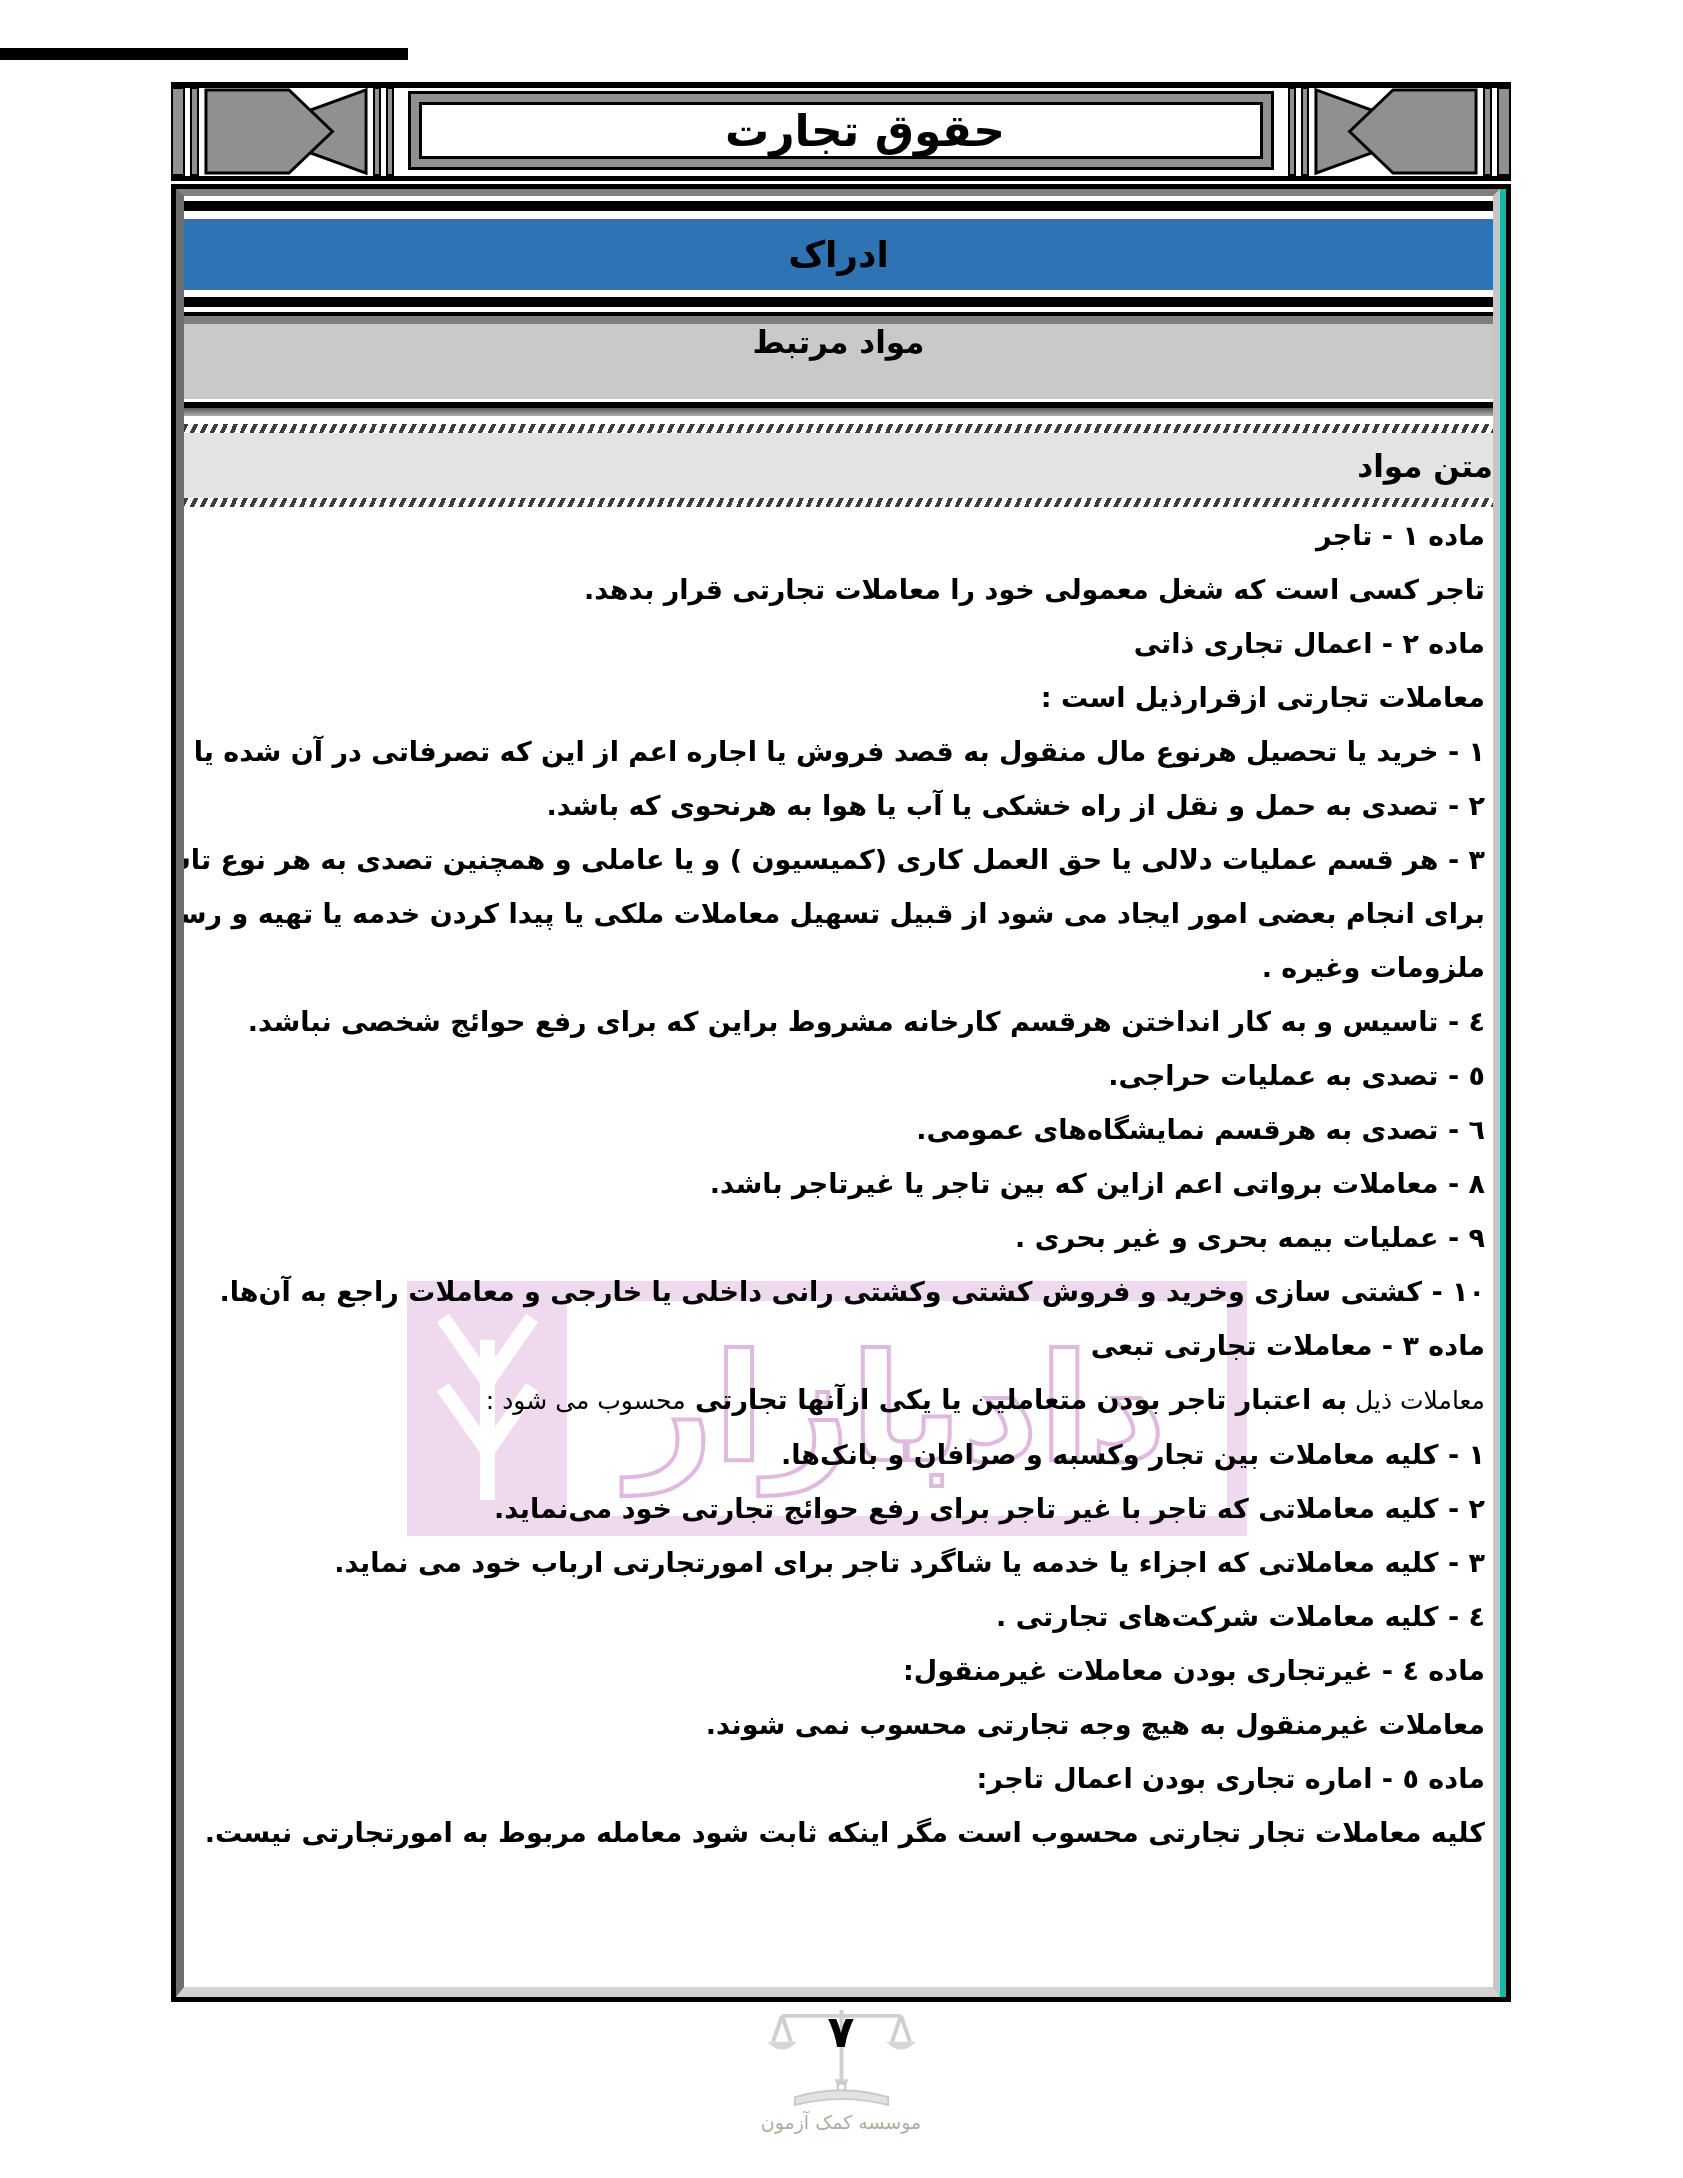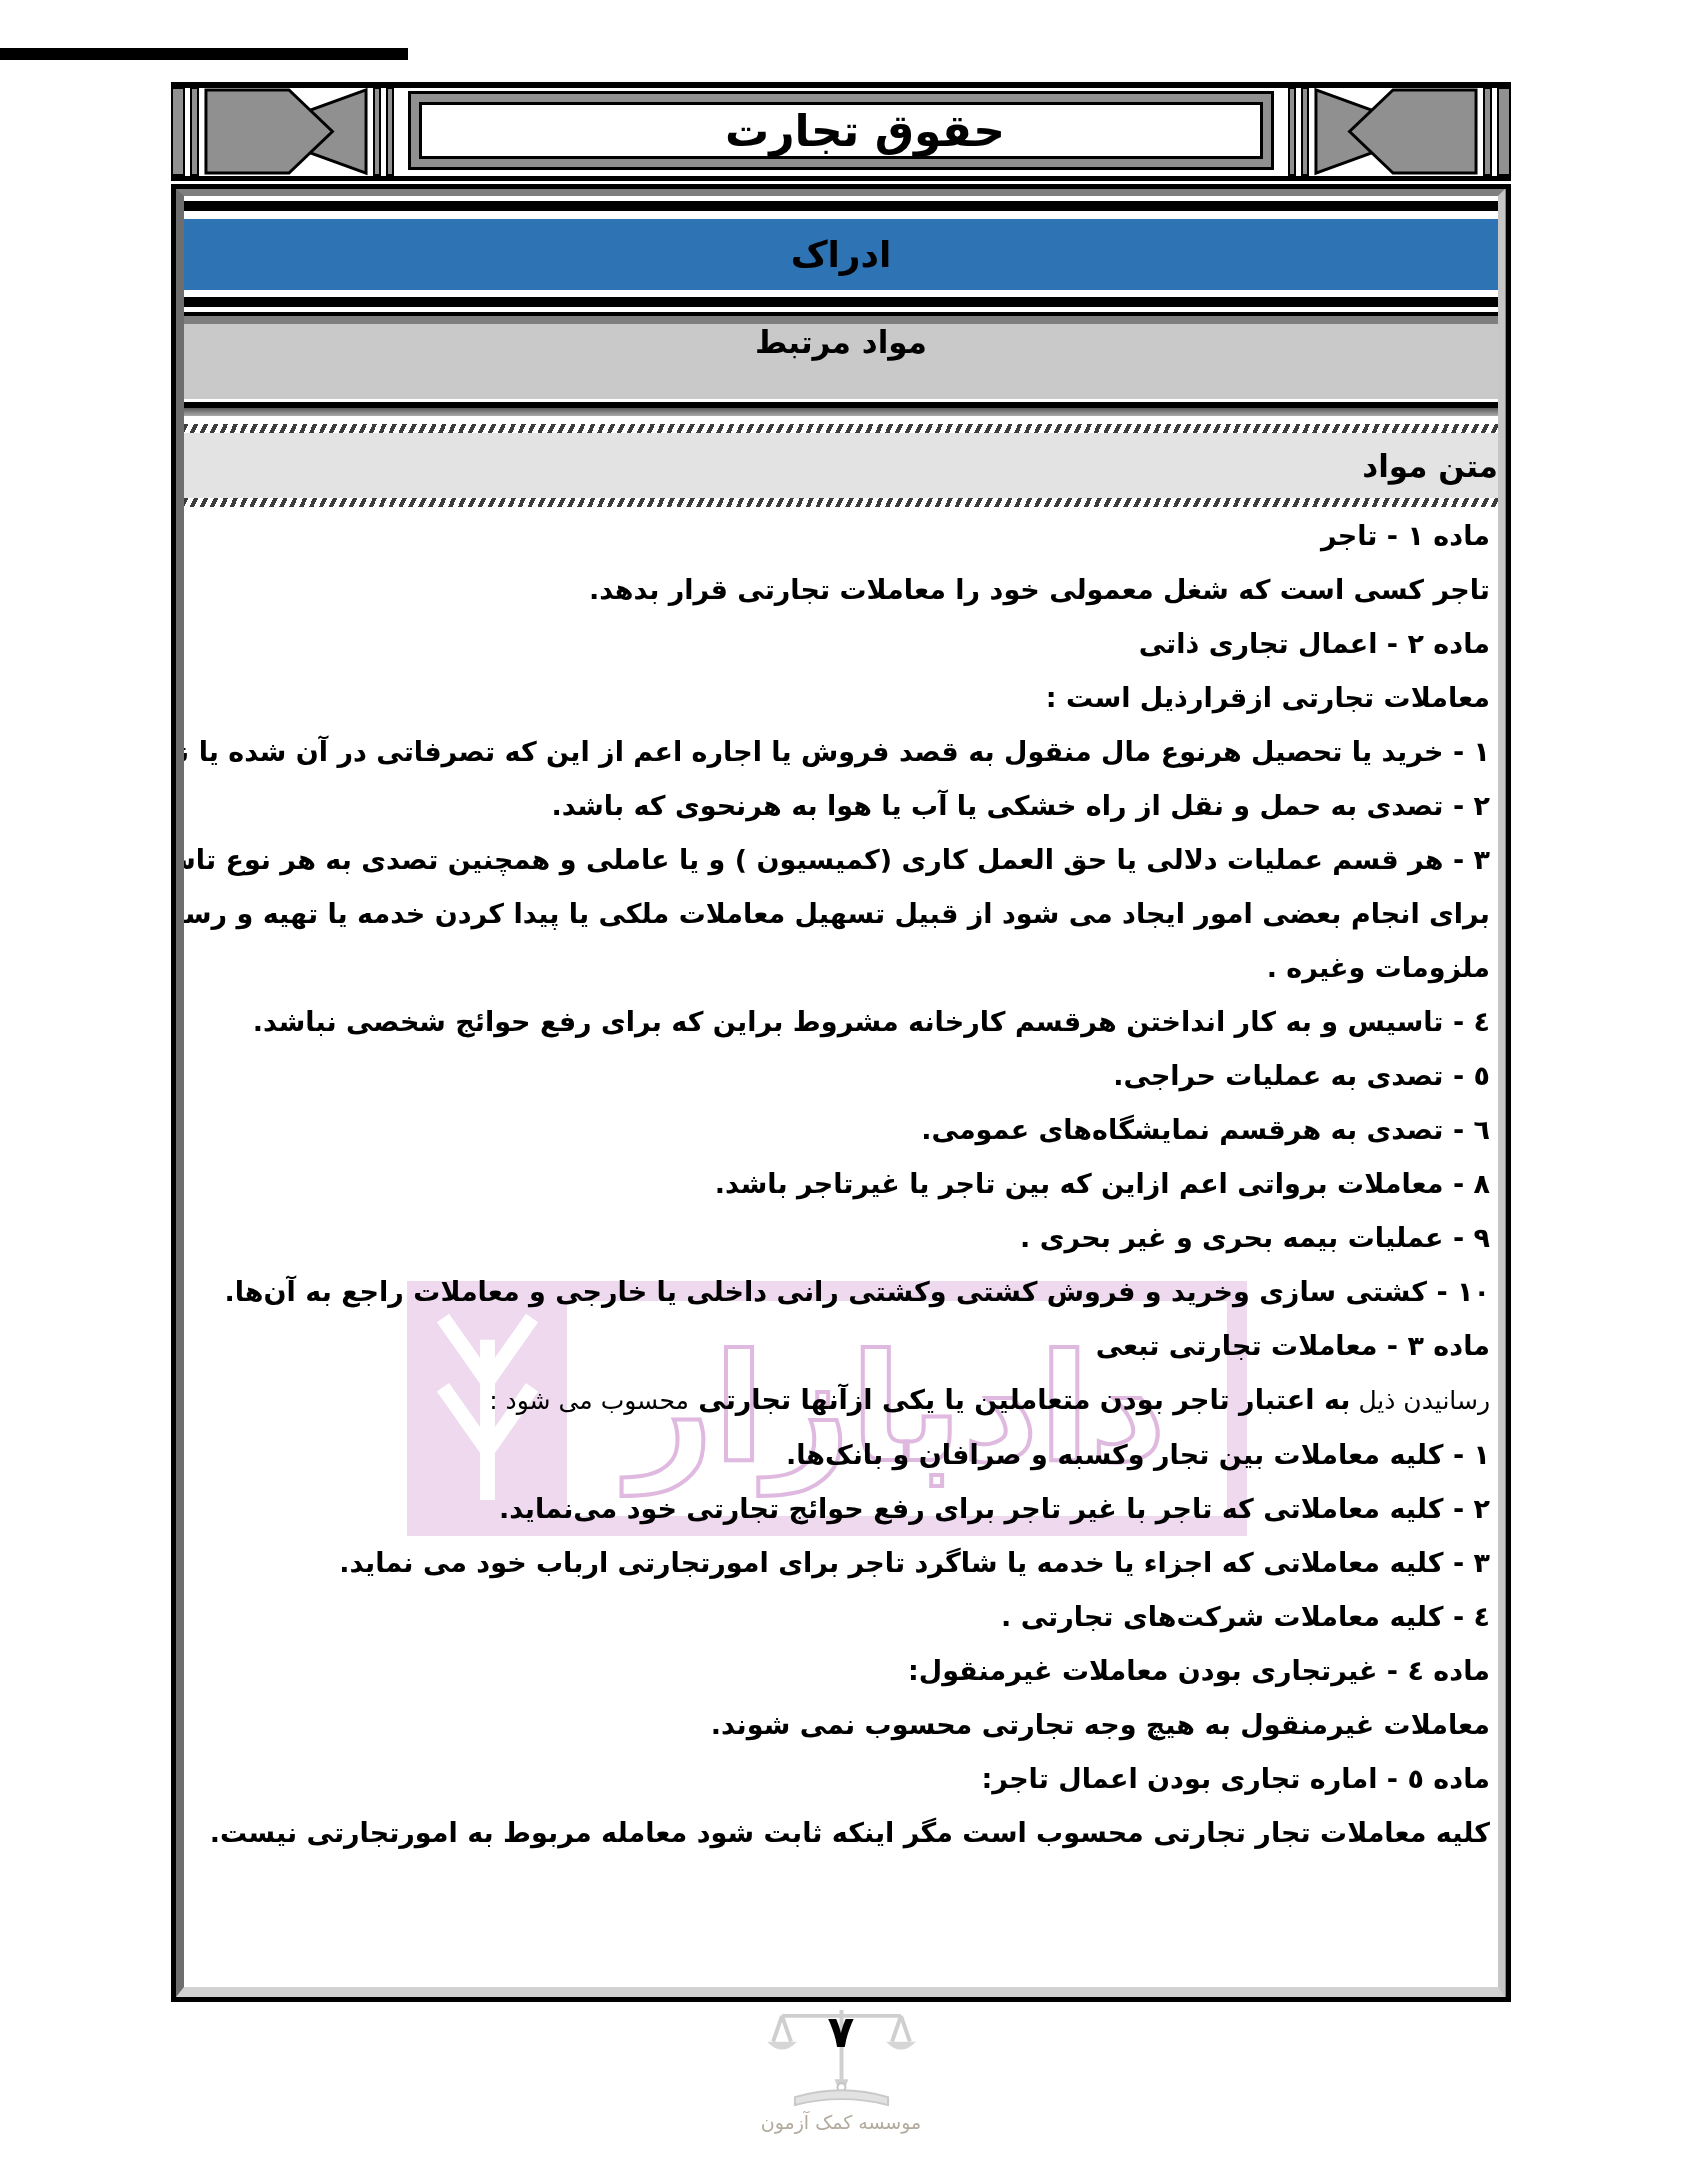--- a/index.html
+++ b/index.html
@@ -27,21 +27,21 @@
   .bargroup{display:flex;gap:5px;height:100%;}
   .bowtie{height:100%;}
   .bowtie svg{display:block;height:100%;}
   .flip{transform:scaleX(-1);}
   .title-box{flex:1 1 auto;margin:4px 14px 6px 14px;background:var(--deco-gray);border:3px solid #000;padding:8px;box-sizing:border-box;}
   .title-inner{width:100%;height:100%;background:#fff;border:3px solid #000;box-sizing:border-box;display:flex;align-items:center;justify-content:center;padding-left:48px;}
   .page-title{font-size:44px;font-weight:bold;color:#000;direction:rtl;}
 
   
   .frame{position:absolute;left:171px;top:184px;width:1340px;height:1818px;border:5px solid #000;box-sizing:border-box;background:#fff;}
-  .frame-mid{width:100%;height:100%;border-right:1px solid #14b8a6;box-sizing:border-box;}
+  .frame-mid{width:100%;height:100%;border-right:6px solid #14b8a6;box-sizing:border-box;}
   .frame-inner{width:100%;height:100%;box-sizing:border-box;
     border-left:8px solid #6e6e6e;border-right:7px solid #c6c6c6;
     border-top:7px solid #7f7f7f;border-bottom:10px solid #d2d2d2;
     background:#fff;position:relative;overflow:hidden;}
 
   .s-white5{height:5px;background:#fff;}
   .s-white7{height:7px;background:#fff;}
   .s-white8{height:8px;background:#fff;}
   .s-black10{height:10px;background:#000;}
   .s-black6{height:6px;background:#000;}
@@ -189,21 +189,21 @@
               <div class="bline">۳ - هر قسم عملیات دلالی یا حق العمل کاری (کمیسیون ) و یا عاملی و همچنین تصدی به هر نوع تاسیساتی که</div>
               <div class="bline">برای انجام بعضی امور ایجاد می شود از قبیل تسهیل معاملات ملکی یا پیدا کردن خدمه یا تهیه و رسانیدن</div>
               <div class="bline">ملزومات وغیره .</div>
               <div class="bline">٤ - تاسیس و به کار انداختن هرقسم کارخانه مشروط براین که برای رفع حوائج شخصی نباشد.</div>
               <div class="bline">٥ - تصدی به عملیات حراجی.</div>
               <div class="bline">٦ - تصدی به هرقسم نمایشگاه‌های عمومی.</div>
               <div class="bline">٨ - معاملات برواتی اعم ازاین که بین تاجر یا غیرتاجر باشد.</div>
               <div class="bline">٩ - عملیات بیمه بحری و غیر بحری .</div>
               <div class="bline">۱۰ - کشتی سازی وخرید و فروش کشتی وکشتی رانی داخلی یا خارجی و معاملات راجع به آن‌ها.</div>
               <div class="bline">ماده ۳ - معاملات تجارتی تبعی</div>
-              <div class="bline"><span class="light">رسانیدن ذیل </span><span>به اعتبار تاجر بودن متعاملین یا یکی ازآنها تجارتی </span><span class="light">محسوب می شود :</span></div>
+              <div class="bline"><span class="light">معاملات ذیل </span><span>به اعتبار تاجر بودن متعاملین یا یکی ازآنها تجارتی </span><span class="light">محسوب می شود :</span></div>
               <div class="bline">۱ - کلیه معاملات بین تجار وکسبه و صرافان و بانک‌ها.</div>
               <div class="bline">۲ - کلیه معاملاتی که تاجر با غیر تاجر برای رفع حوائج تجارتی خود می‌نماید.</div>
               <div class="bline">۳ - کلیه معاملاتی که اجزاء یا خدمه یا شاگرد تاجر برای امورتجارتی ارباب خود می نماید.</div>
               <div class="bline">٤ - کلیه معاملات شرکت‌های تجارتی .</div>
               <div class="bline">ماده ٤ - غیرتجاری بودن معاملات غیرمنقول:</div>
               <div class="bline">معاملات غیرمنقول به هیچ وجه تجارتی محسوب نمی شوند.</div>
               <div class="bline">ماده ٥ - اماره تجاری بودن اعمال تاجر:</div>
               <div class="bline">کلیه معاملات تجار تجارتی محسوب است مگر اینکه ثابت شود معامله مربوط به امورتجارتی نیست.</div>
             </div>
         </div>

